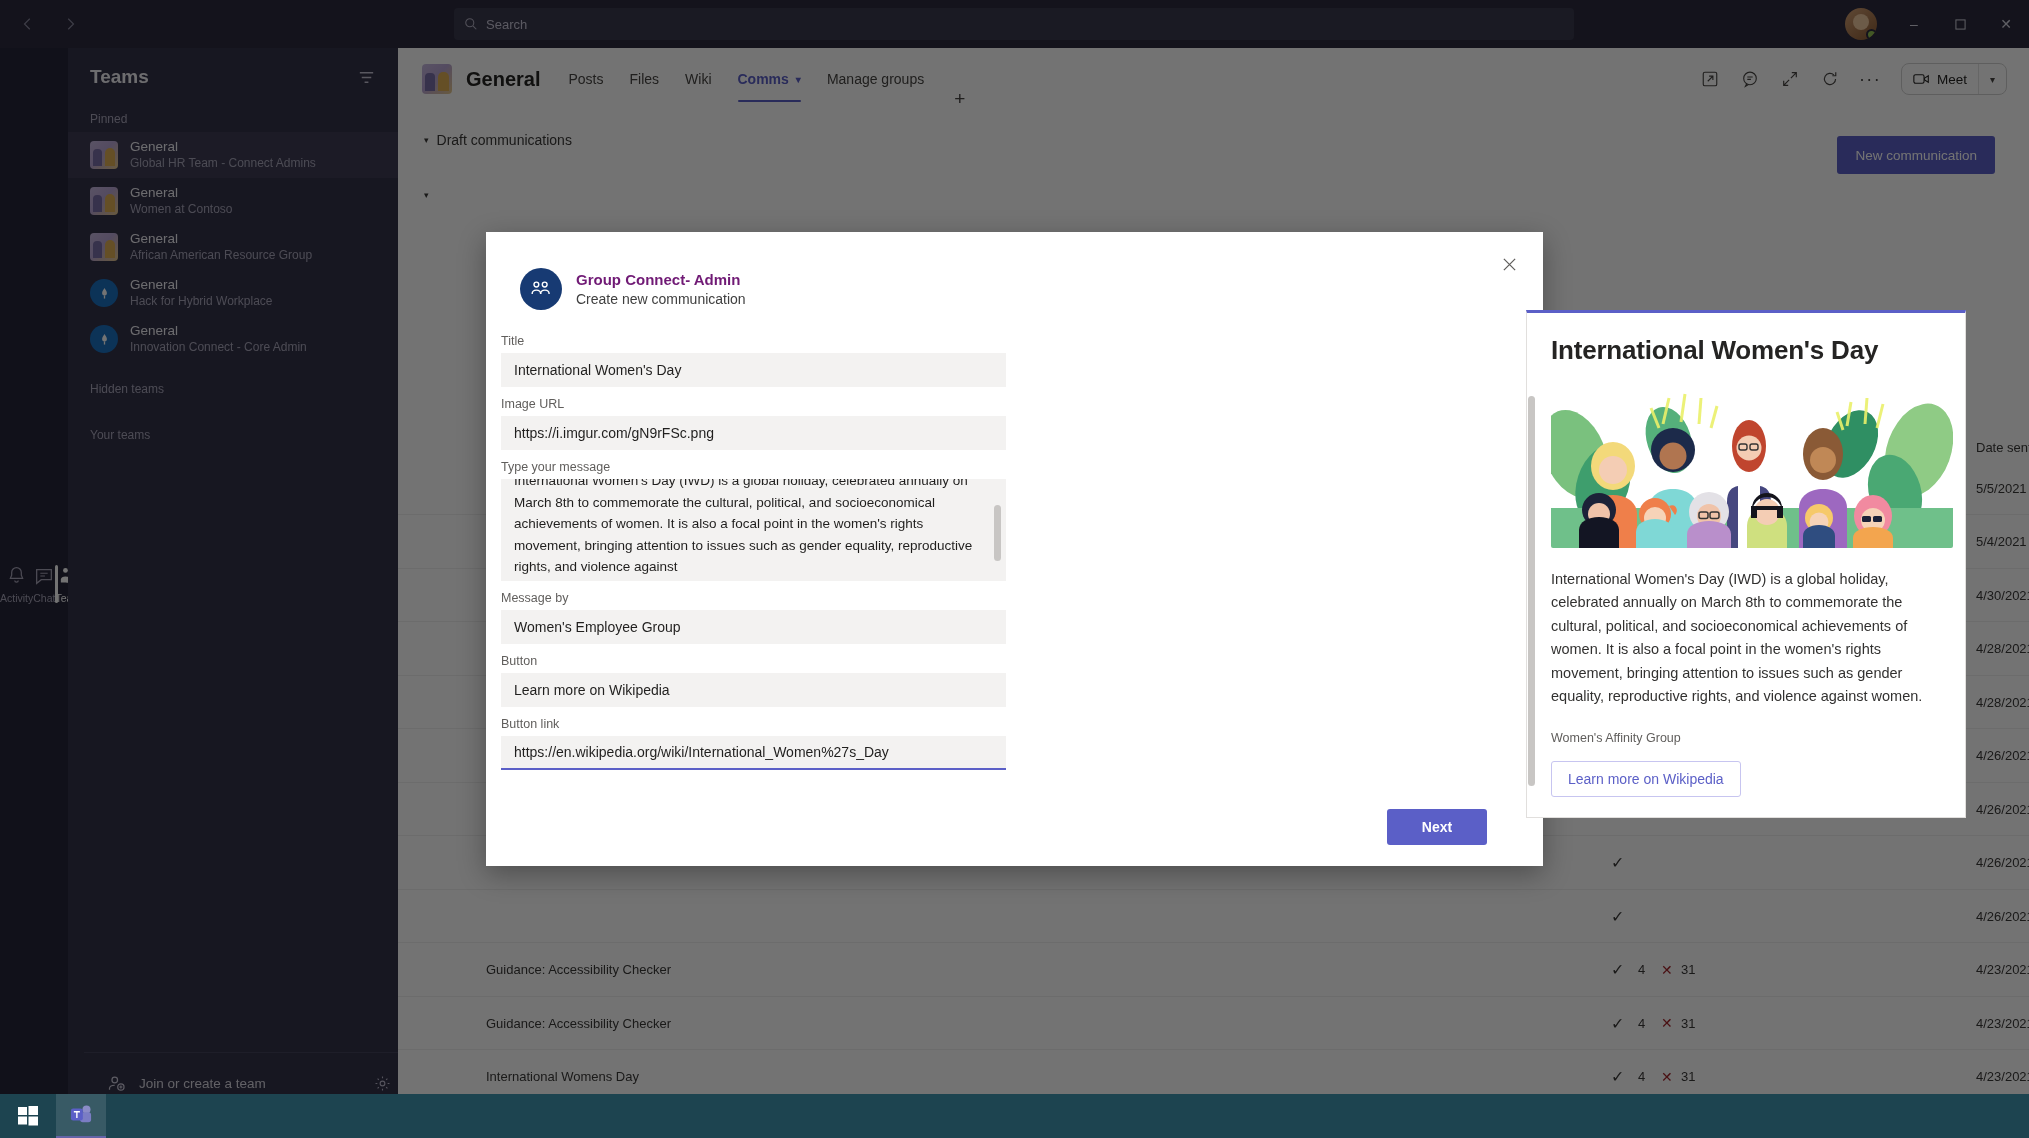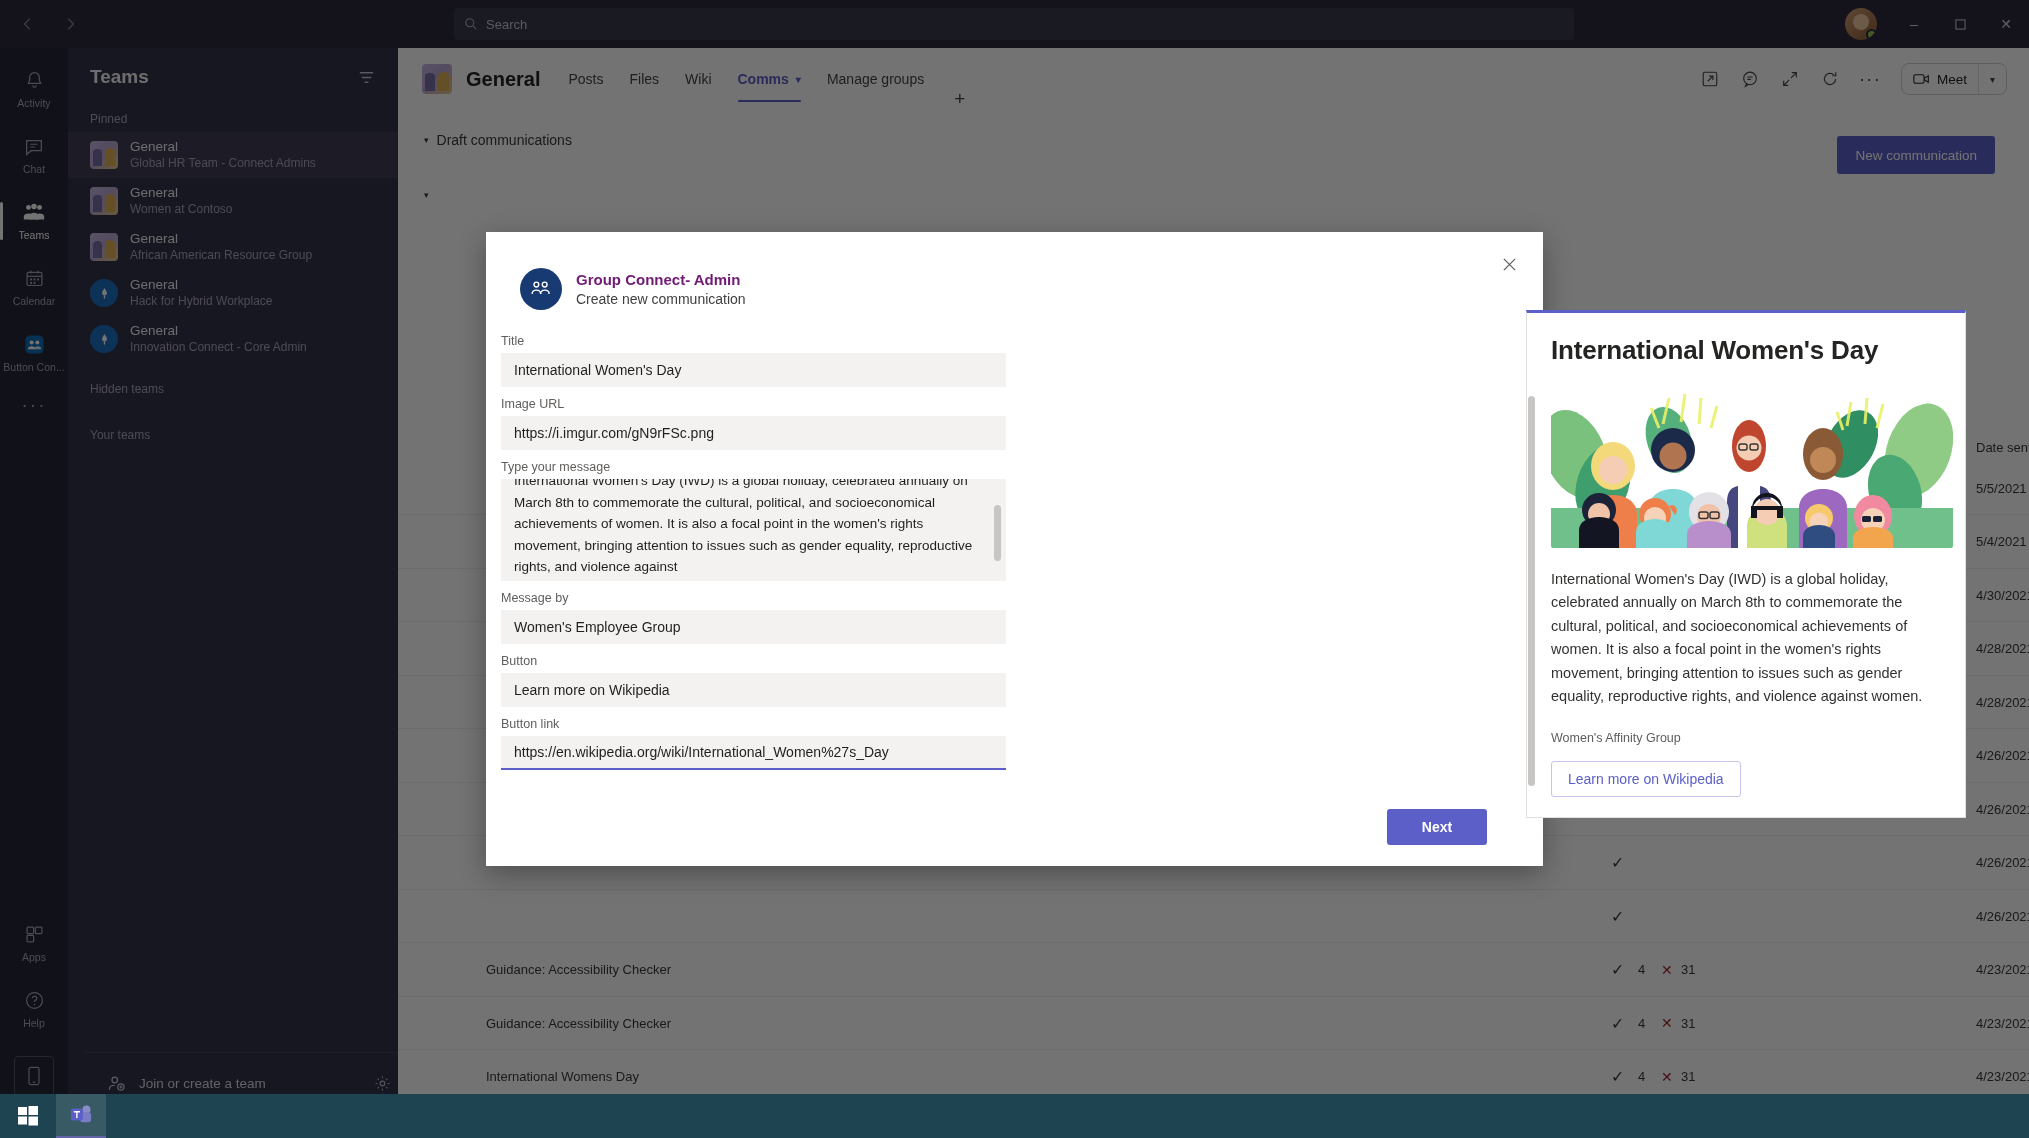--- a/index.html
+++ b/index.html
@@ -40,21 +40,21 @@
     background:#92c353; border:2px solid #2d2c3f; z-index:3;
   }
   .wbtn {
     width: 46px; height: 48px; display: flex; align-items: center; justify-content: center;
     color: #d4d3df; font-size: 14px; cursor: pointer;
   }
 
   
   .rail {
     position: absolute; left: 0; top: 48px; width: 68px; height: 1066px;
-    background: #27263a; display: flex; flex-direction: column; align-items: center;
+    background: #27263a; display: flex; flex-direction: row; align-items: center;
     padding-top: 10px;
   }
   .rail-item {
     width: 68px; height: 62px; display: flex; flex-direction: column;
     align-items: center; justify-content: center; color: #a9a7bb; font-size: 10.5px;
     cursor: pointer; position: relative; margin-bottom: 4px;
   }
   .rail-item.active { color: #ffffff; }
   .rail-item.active::before {
     content: ""; position: absolute; left: 0; top: 12px; width: 3px; height: 38px;

